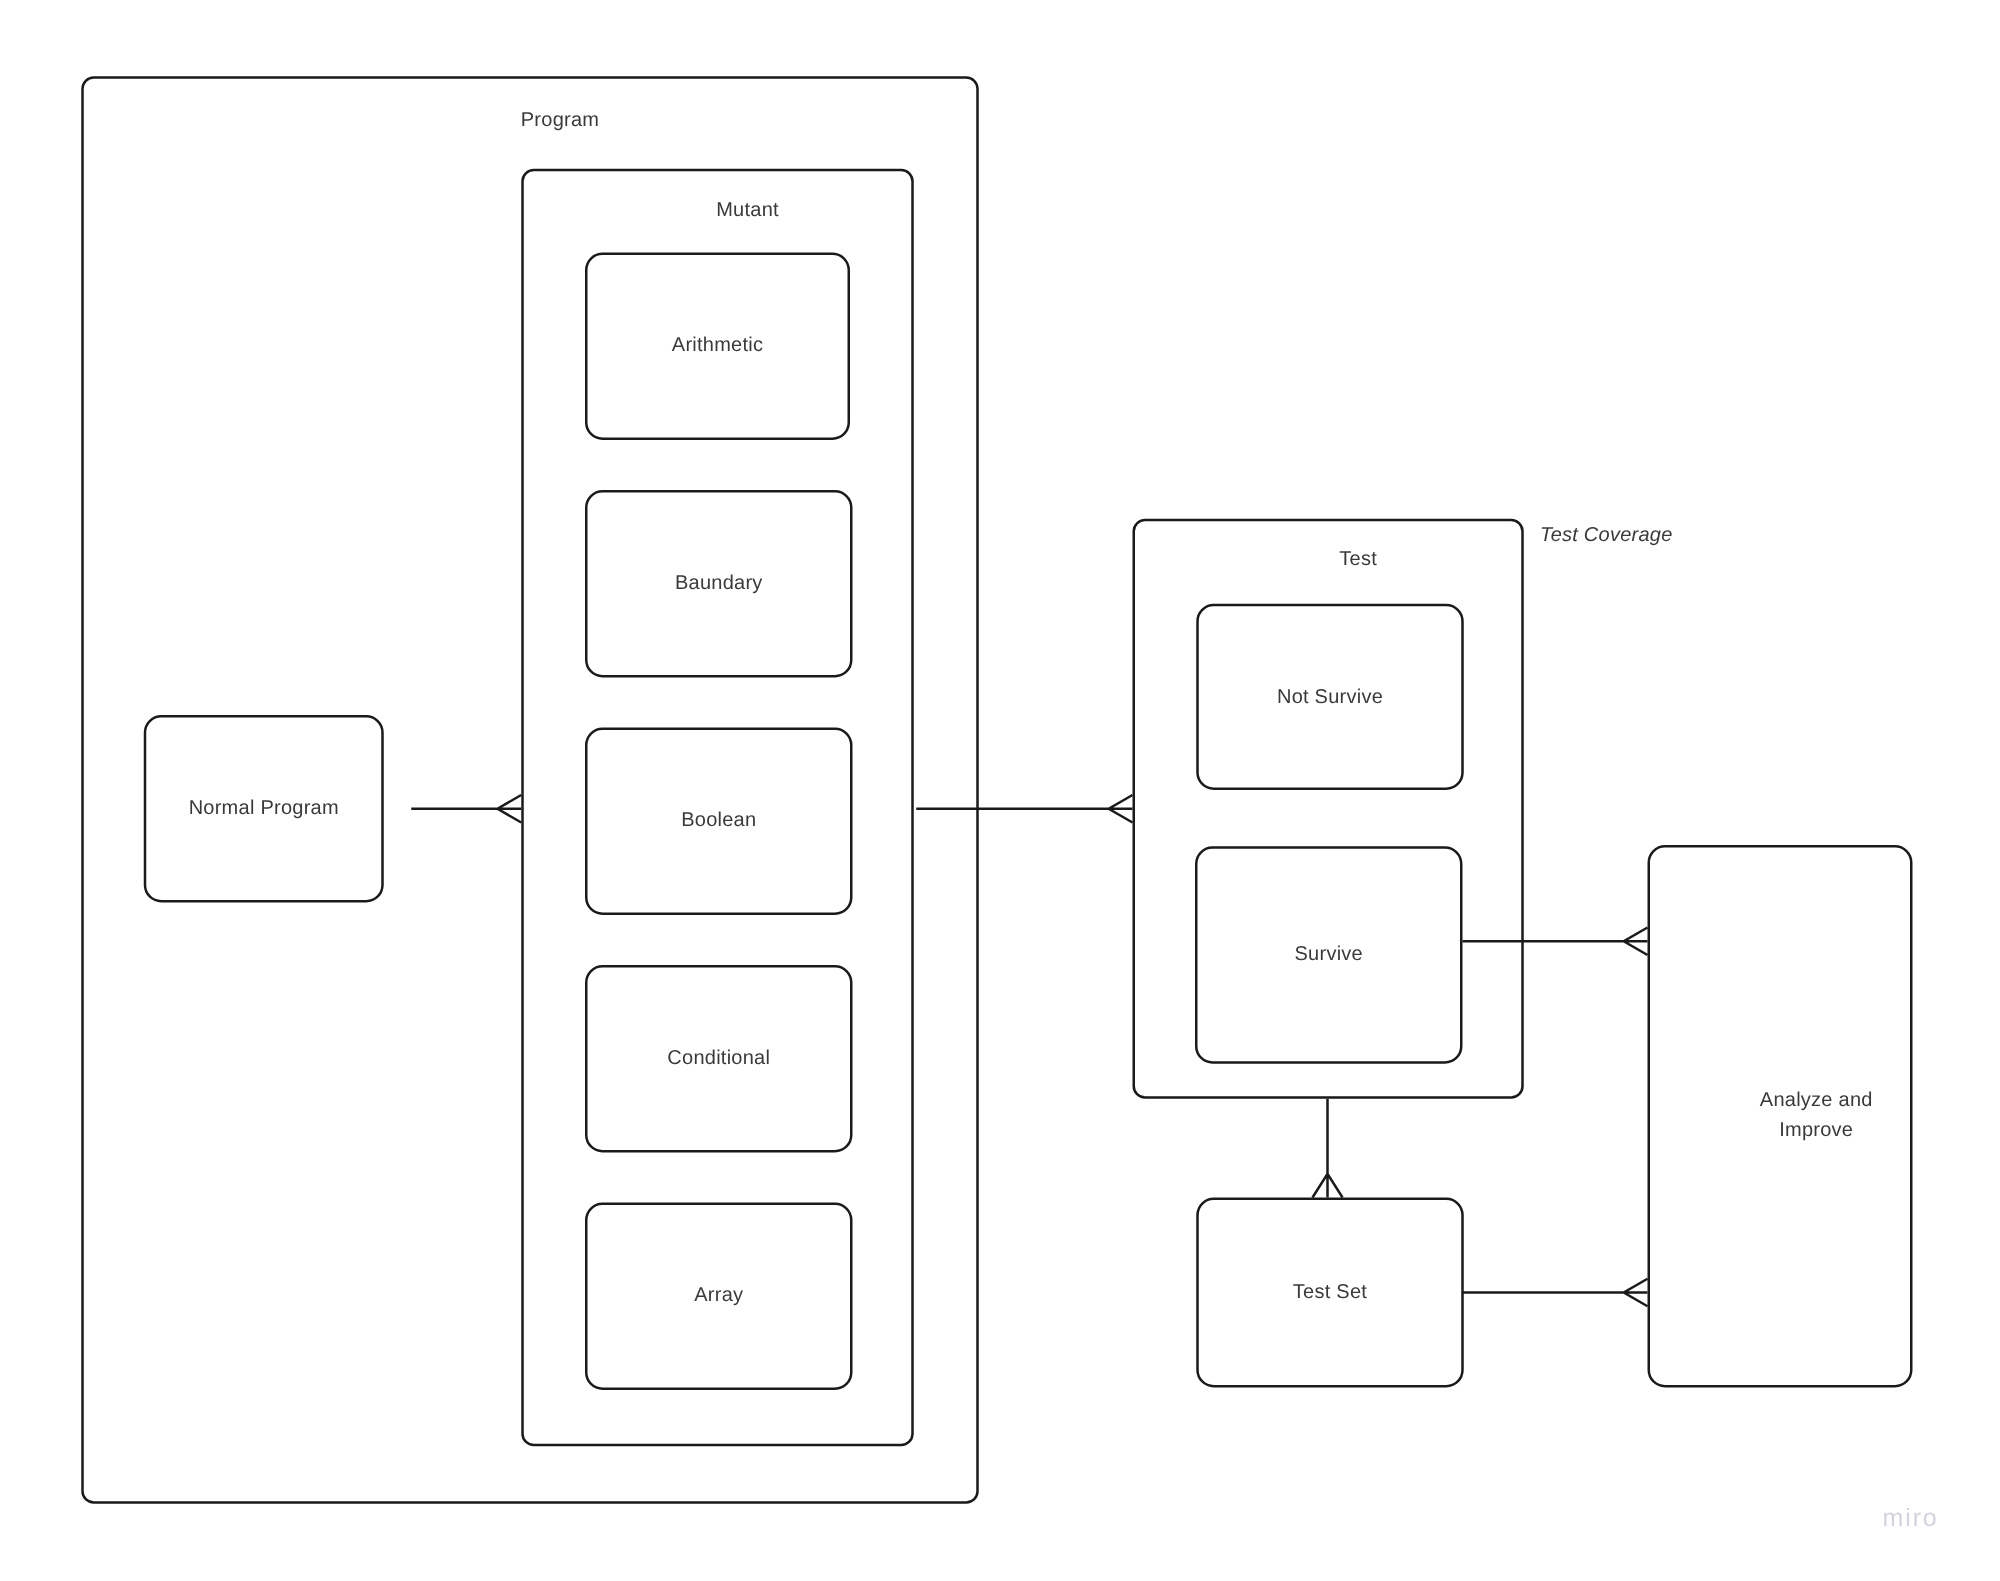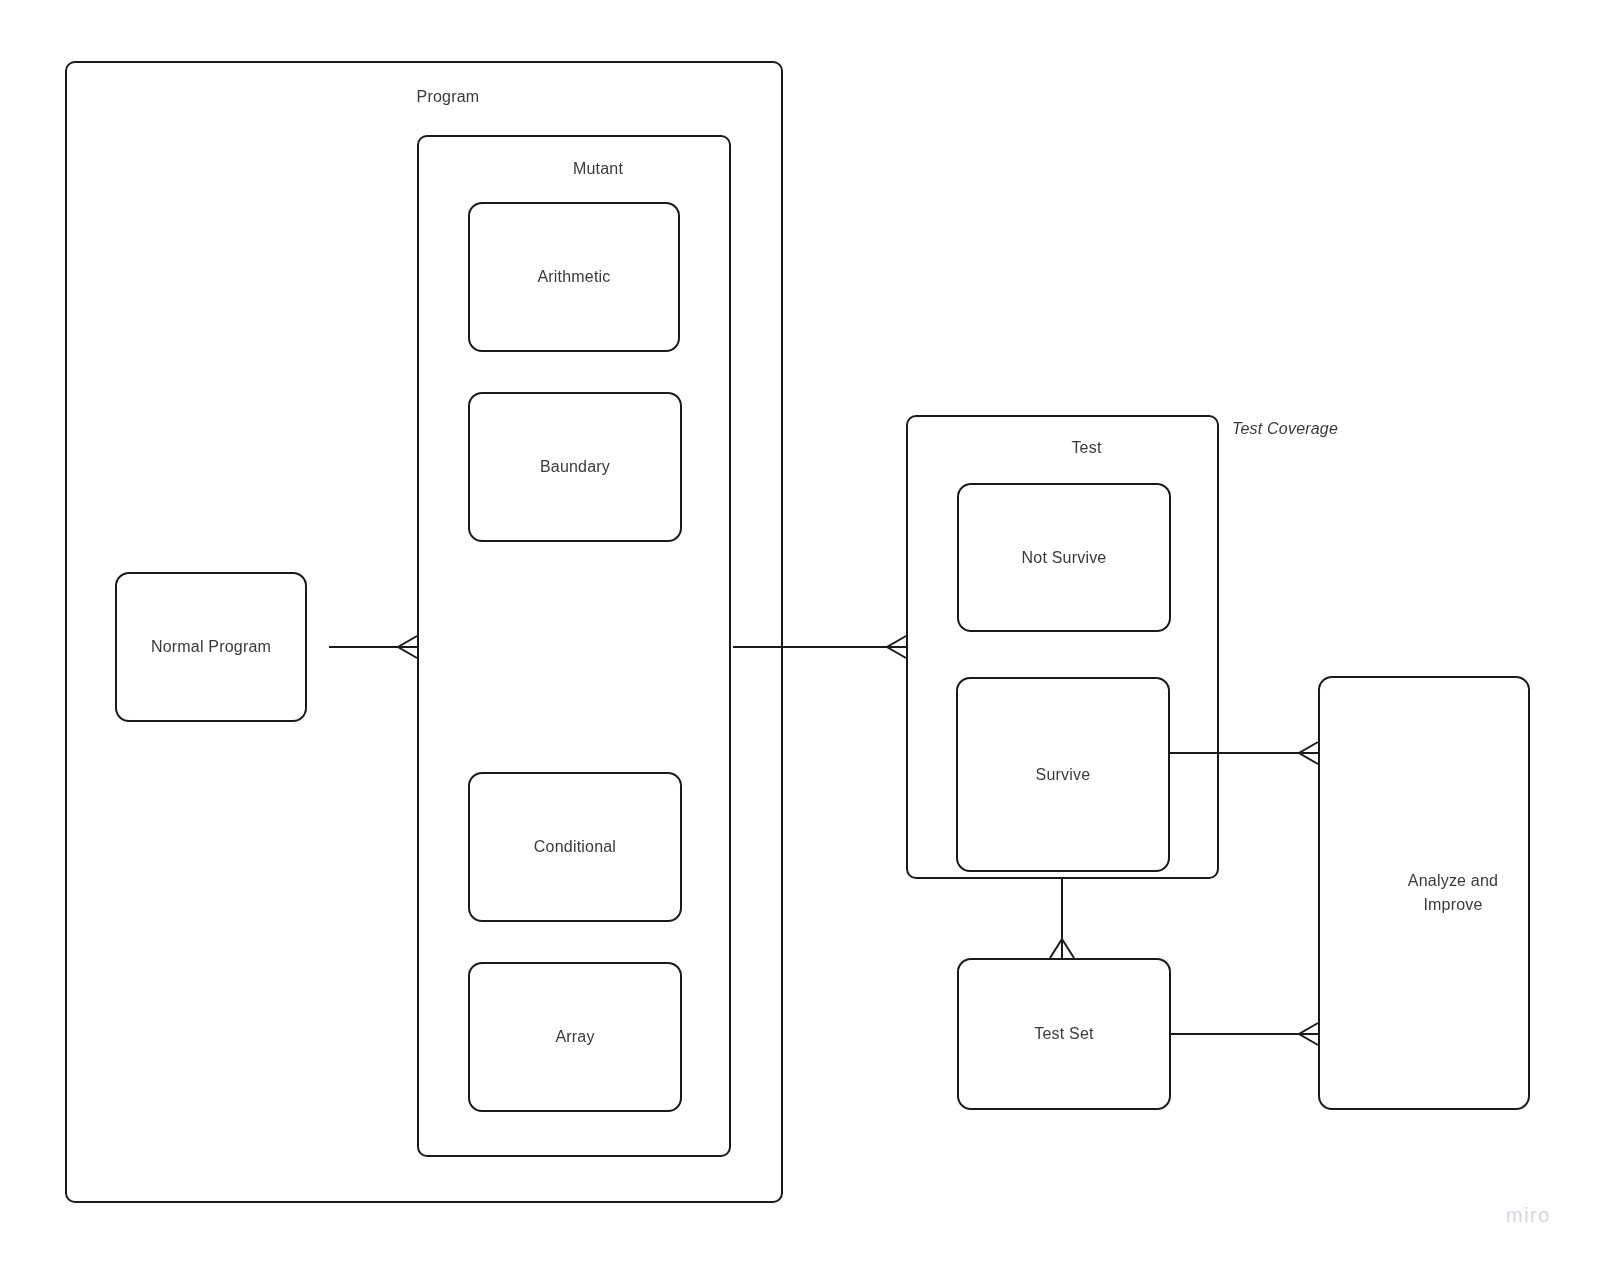--- a/index.html
+++ b/index.html
@@ -91,21 +91,21 @@
   .frame.mutant  { left: 417px; top: 135px; width: 314px; height: 1022px; }
   .frame.test    { left: 906px; top: 415px; width: 313px; height: 464px; }
 
   .node.normal-program  { left: 115px;  top: 572px; width: 192px; height: 150px; }
   .node.arithmetic      { left: 468px;  top: 202px; width: 212px; height: 150px; }
   .node.baundary        { left: 468px;  top: 392px; width: 214px; height: 150px; }
   .node.boolean         { left: 468px;  top: 582px; width: 214px; height: 150px; }
   .node.conditional     { left: 468px;  top: 772px; width: 214px; height: 150px; align-items: center; }
   .node.array           { left: 468px;  top: 962px; width: 214px; height: 150px; }
   .node.not-survive     { left: 957px;  top: 483px; width: 214px; height: 149px; }
-  .node.survive         { left: 956px;  top: 677px; width: 214px; height: 195px; }
+  .node.survive         { left: 956px;  top: 677px; width: 214px; height: 174px; }
   .node.test-set        { left: 957px;  top: 958px; width: 214px; height: 152px; }
   .node.analyze-improve { left: 1318px; top: 676px; width: 212px; height: 434px; justify-content: flex-end; }
 
   .float-label.test-coverage { left: 1232px; top: 419px; }
 </style>
 </head>
 <body>
 
 <div class="canvas">
 
@@ -134,20 +134,23 @@
   </div>
 
   <div class="node arithmetic">
     <span class="node-label">Arithmetic</span>
   </div>
 
   <div class="node baundary">
     <span class="node-label">Baundary</span>
   </div>
 
+  <div class="node boolean">
+    <span class="node-label">Boolean</span>
+  </div>
 
   <div class="node conditional">
     <span class="node-label">Conditional</span>
   </div>
 
   <div class="node array">
     <span class="node-label">Array</span>
   </div>
 
   <div class="node not-survive">

